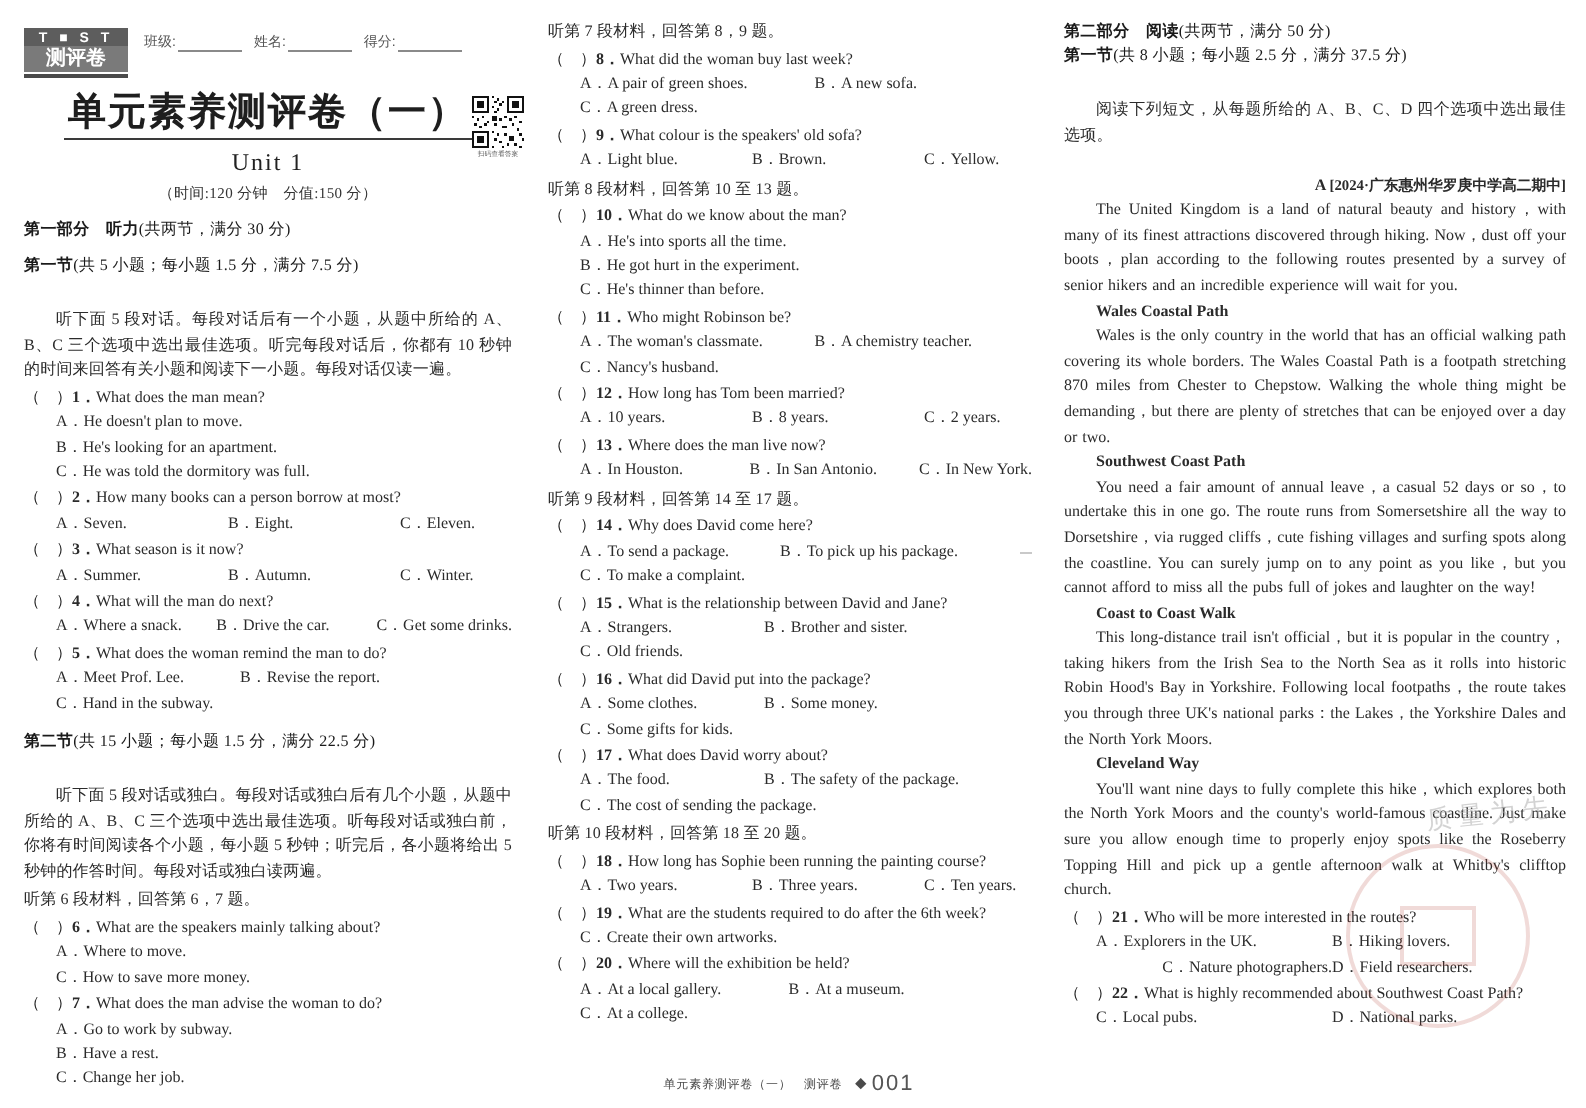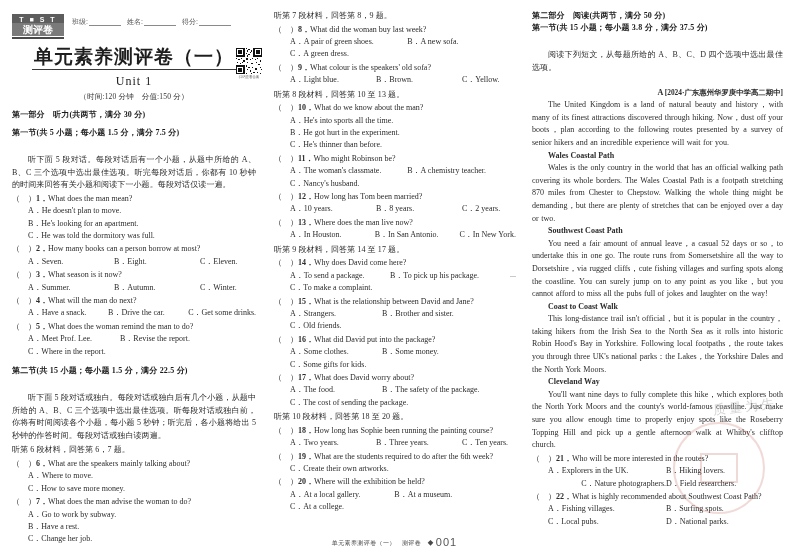--- a/index.html
+++ b/index.html
@@ -135,21 +135,21 @@
   }
 
   
   .sec-head{
     font-size:8px;
     font-weight:bold;
     margin-top:7px;
     letter-spacing:.2px;
     color:#1a1a1a;
   }
-  .sec-head .thin{font-weight:bold;margin-top:45px;}
+  .sec-head .thin{font-weight:normal;margin-top:45px;}
   .instr{
     font-size:8px;
     line-height:12.6px;
     text-align:justify;
     text-justify:inter-ideograph;
     text-indent:16px;
     margin-top:16px;
     letter-spacing:.1px;
   }
   .listen-head{
@@ -378,31 +378,31 @@
           <span class="o">C．Eleven.</span>
         </div>
         <div class="q"><span class="box">（　）</span><span class="num">3．</span><span>What season is it now?</span></div>
         <div class="opts">
           <span class="o opt-w1">A．Summer.</span>
           <span class="o opt-w2">B．Autumn.</span>
           <span class="o">C．Winter.</span>
         </div>
         <div class="q"><span class="box">（　）</span><span class="num">4．</span><span>What will the man do next?</span></div>
         <div class="opts">
-          <span class="o opt-w1">A．Have a snack.</span>
+          <span class="o opt-w1">A．Where a snack.</span>
           <span class="o opt-w2">B．Drive the car.</span>
           <span class="o">C．Get some drinks.</span>
         </div>
         <div class="q"><span class="box">（　）</span><span class="num">5．</span><span>What does the woman remind the man to do?</span></div>
         <div class="opts">
           <span class="o opt-w1" style="width: 92px;">A．Meet Prof. Lee.</span>
           <span class="o">B．Revise the report.</span>
         </div>
         <div class="opts">
-          <span class="o">C．Where in the report.</span>
+          <span class="o">C．Hand in the subway.</span>
         </div>
       </div>
 
     <div class="sec-head">
       <span>第二节</span><span class="thin">(共 15 小题；每小题 1.5 分，满分 22.5 分)</span>
     </div>
     <div class="instr">听下面 5 段对话或独白。每段对话或独白后有几个小题，从题中所给的 A、B、C 三个选项中选出最佳选项。听每段对话或独白前，你将有时间阅读各个小题，每小题 5 秒钟；听完后，各小题将给出 5 秒钟的作答时间。每段对话或独白读两遍。</div>
     <div class="listen-head">听第 6 段材料，回答第 6，7 题。</div>
 
     <div id="c1-questions-b">
@@ -534,21 +534,21 @@
         </div>
       </div>
     <div class="hairline"></div>
   </div>
 
   <div class="col col3">
     <div class="sec-head" style="margin-top:2px;">
       <span>第二部分　阅读</span><span class="thin">(共两节，满分 50 分)</span>
     </div>
     <div class="sec-head" style="margin-top:1px;">
-      <span>第一节</span><span class="thin">(共 15 小题；每小题 3.8 分，满分 37.5 分)</span>
+      <span>第一节</span><span class="thin">(共 8 小题；每小题 2.5 分，满分 37.5 分)</span>
     </div>
     <div class="instr">阅读下列短文，从每题所给的 A、B、C、D 四个选项中选出最佳选项。</div>
 
     <div class="passage-label">
       <span>A</span>
       <span class="src">[2024·广东惠州华罗庚中学高二期中]</span>
     </div>
 
     <div id="c3-passage">
         <div class="para-en">The United Kingdom is a land of natural beauty and history，with many of its finest attractions discovered through hiking. Now，dust off your boots，plan according to the following routes presented by a survey of senior hikers and an incredible experience will wait for you.</div>
@@ -566,24 +566,20 @@
         <div class="opts">
           <span class="o" style="width: 118px;">A．Explorers in the UK.</span>
           <span class="o">B．Hiking lovers.</span>
         </div>
         <div class="opts">
           <span class="o" style="width: 118px; text-align: right;">C．Nature photographers.</span>
           <span class="o">D．Field researchers.</span>
         </div>
         <div class="q"><span class="box">（　）</span><span class="num">22．</span><span>What is highly recommended about Southwest Coast Path?</span></div>
         <div class="opts">
-          <span class="o" style="width: 118px;">A．Fishing villages.</span>
-          <span class="o">B．Surfing spots.</span>
-        </div>
-        <div class="opts">
           <span class="o" style="width: 118px;">C．Local pubs.</span>
           <span class="o">D．National parks.</span>
         </div>
       </div>
 
     <div class="watermark">
       <div class="stamp-ring"></div>
       <div class="stamp-sq"></div>
     </div>
     <div class="wm-text" style="top:390px;right:10px;">质量为先</div>

